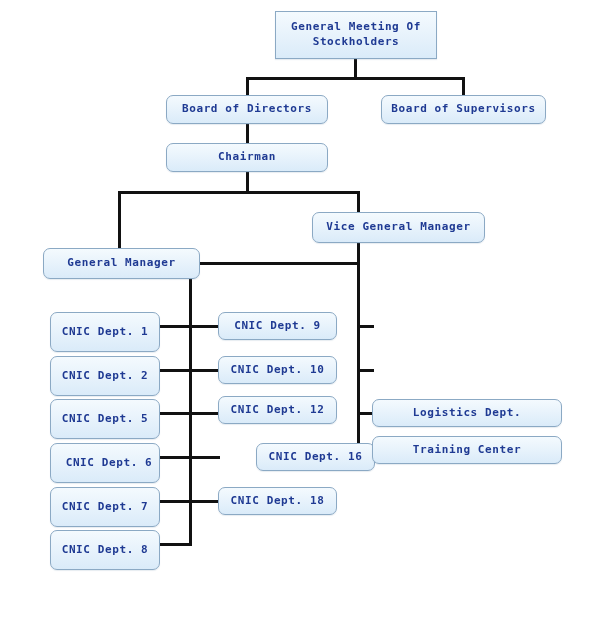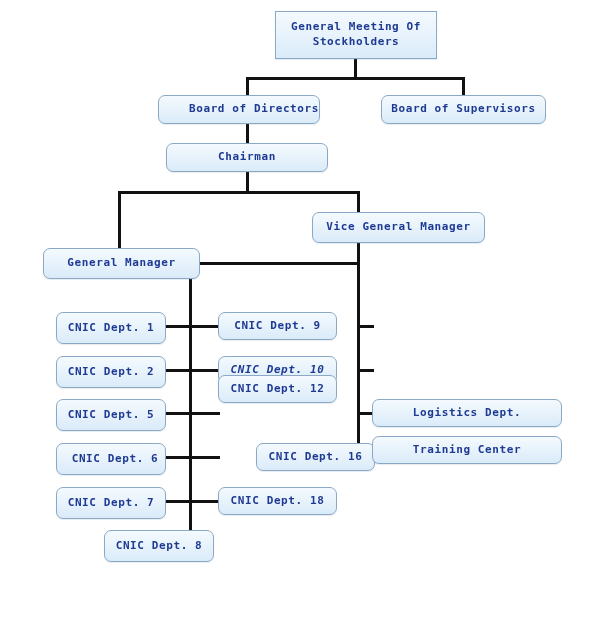--- a/index.html
+++ b/index.html
@@ -47,30 +47,30 @@
     text-align: center;
     line-height: 1.35;
     z-index: 5;
     box-shadow: 0 1px 1px rgba(120,150,180,0.18);
   }
   .node-label { display: block; white-space: pre-line; }
 
   
   #node-root      { left: 275px; top: 11px;  width: 162px; height: 48px; border-radius: 0; }
   
-  #node-board-directors   { left: 158px; top: 95px;  width: 162px; height: 29px; justify-content: flex-end; }
+  #node-board-directors   { left: 166px; top: 95px;  width: 162px; height: 29px; }
   #node-board-supervisors { left: 381px; top: 95px;  width: 165px; height: 29px; }
   
   #node-chairman  { left: 166px; top: 143px; width: 162px; height: 29px; }
   
   #node-gm        { left: 43px;  top: 212px; width: 157px; height: 31px; margin-top: 36px; }
   #node-vgm       { left: 312px; top: 212px; width: 173px; height: 31px; }
 
   
-  .dept-left   { left: 56px;  width: 110px; height: 32px; text-align: right; }
+  .dept-left   { left: 50px;  width: 110px; height: 40px; text-align: right; }
   .dept-mid    { left: 218px; width: 119px; height: 28px; }
   .dept-right  { left: 372px; width: 190px; height: 28px; }
 </style>
 </head>
 <body>
 
 <div id="chart-canvas">
 
   <div class="line line-v" style="left:354px; top:59px; height:20px;"></div>
 
@@ -146,31 +146,31 @@
   </div>
   <div class="node dept-left" style="top:399px;">
     <span class="node-label">CNIC Dept. 5</span>
   </div>
   <div class="node dept-left" style="top:443px;padding-left:8px;">
     <span class="node-label">CNIC Dept. 6</span>
   </div>
   <div class="node dept-left" style="top:487px;">
     <span class="node-label">CNIC Dept. 7</span>
   </div>
-  <div class="node dept-left" style="top:530px;margin-left:48px;">
+  <div class="node dept-left" style="top:530px;">
     <span class="node-label">CNIC Dept. 8</span>
   </div>
 
   <div class="node dept-mid" style="top:312px;">
     <span class="node-label">CNIC Dept. 9</span>
   </div>
-  <div class="node dept-mid" style="top:356px;font-style:italic;">
+  <div class="node dept-mid" style="top:356px;">
     <span class="node-label">CNIC Dept. 10</span>
   </div>
-  <div class="node dept-mid" style="top:375px;">
+  <div class="node dept-mid" style="top:396px;">
     <span class="node-label">CNIC Dept. 12</span>
   </div>
   <div class="node dept-mid" style="top:443px;margin-left:38px;">
     <span class="node-label">CNIC Dept. 16</span>
   </div>
   <div class="node dept-mid" style="top:487px;">
     <span class="node-label">CNIC Dept. 18</span>
   </div>
 
   <div class="node dept-right" style="top:399px;">

